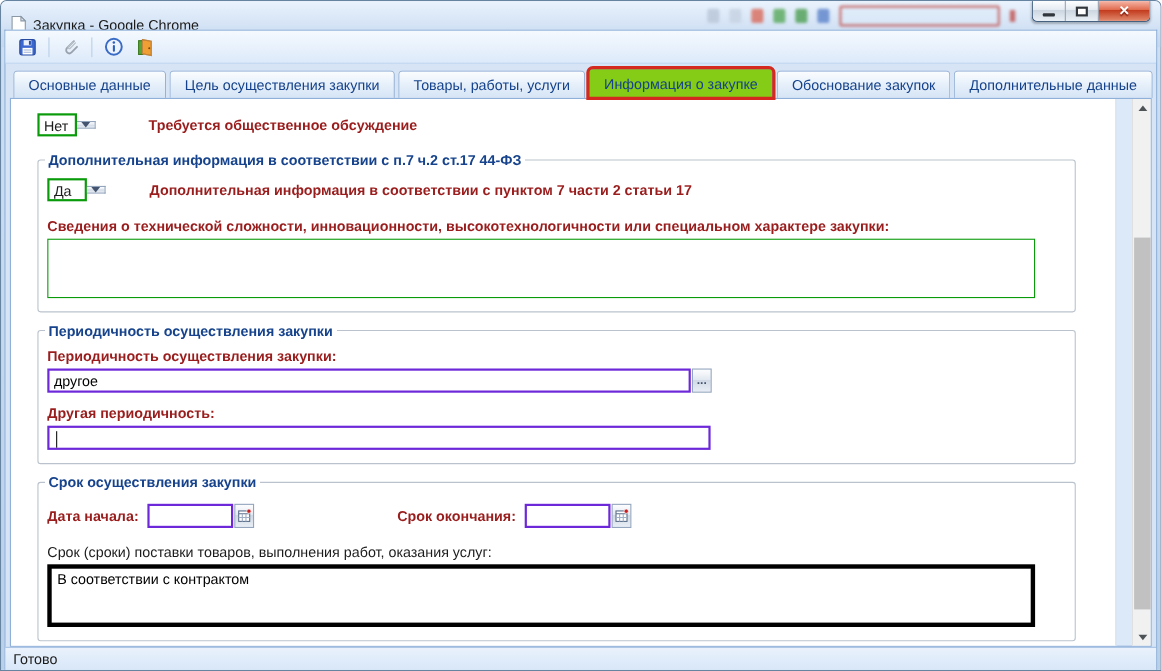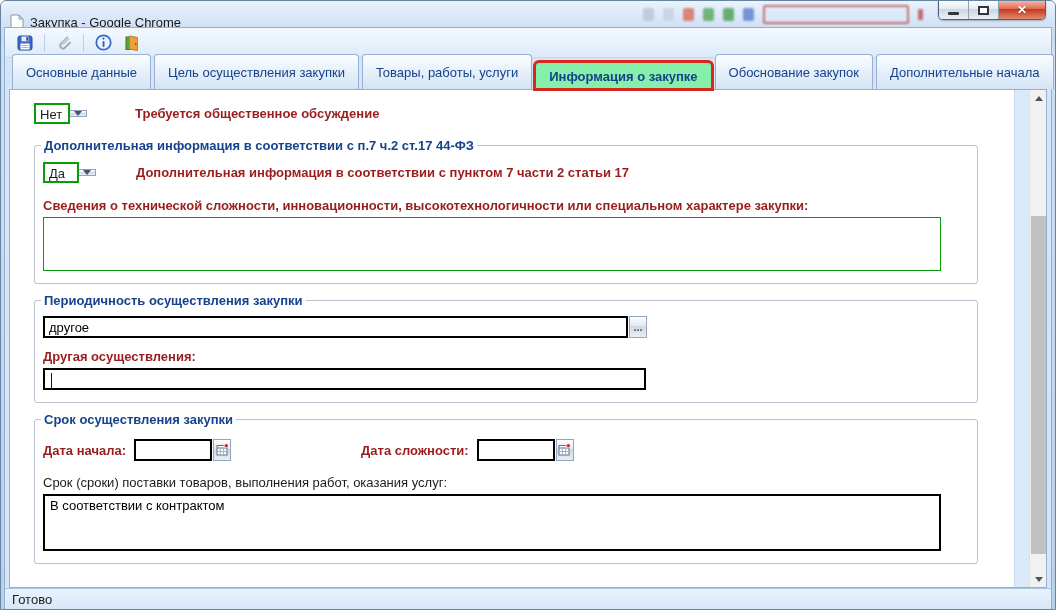--- a/index.html
+++ b/index.html
@@ -46,25 +46,25 @@
             display:flex; flex-direction:column; }
 
   .toolbar { height:30px; flex:0 0 auto; display:flex; align-items:center; gap:5px; padding-left:8px;
              background:linear-gradient(#f4f9fe,#ddeafa);
              border-bottom:1px solid #c3d7ef; }
   .toolbtn { width:24px; height:24px; display:flex; align-items:center; justify-content:center; border-radius:3px; }
   .toolsep { width:1px; height:18px; background:#b9cfe8; margin:0 2px; }
 
   
   .tabstrip { height:31px; flex:0 0 auto; display:flex; align-items:flex-end; gap:3px; padding:4px 0 0 7px; }
-  .tab { height:35px; padding:0 13px; display:flex; align-items:center;
+  .tab { height:25px; padding:0 13px; display:flex; align-items:center;
          font-size:13px; color:#15428b; white-space:nowrap; cursor:default;
          background:linear-gradient(#fbfdfe,#e8f1fb 45%,#d5e4f5);
          border:1px solid #96b1d4; border-bottom:none; border-radius:4px 4px 0 0; }
-  .tab.active { background:#86efac; font-weight:bold; position:relative; z-index:3;
+  .tab.active { background:#84cc16; font-weight:normal; position:relative; z-index:3;
                 outline:3px solid #d3291f; outline-offset:-1px; height:27px;text-align:center; }
 
   
   .panel { flex:1 1 auto; margin:0 4px; position:relative;
            background:#dce9f8; border:1px solid #8fb0d8; z-index:1; display:flex; }
   .form-area { width:1005px; background:#fff; border-right:1px solid #c7d7ec;
                padding:12px 0 0 24px; overflow:hidden; }
   .gap-strip { flex:1 1 auto; }
 
   
@@ -84,24 +84,24 @@
                 border:2px solid #0a9b0a; font-size:13px; }
   .combo-btn { width:17px; background:linear-gradient(#fdfdfe,#e3e9f1 45%,#cfd8e4 46%,#e9eef5);
                border:1px solid #93a5bd; border-left:none; display:flex; align-items:center; justify-content:center; }
   .arr-down { width:0; height:0; border-left:4px solid transparent; border-right:4px solid transparent; border-top:5px solid #44546e; }
 
   fieldset { border:1px solid #bac3cd; border-radius:3px; width:944px; padding:4px 10px 12px 8px; margin-top:9px; }
   legend { color:#16438c; font-weight:bold; font-size:13px; padding:0 3px; margin-left:-2px; }
 
   .green-area { width:898px; height:54px; border:1px solid #0a9b0a; resize:none; outline:none;
                 font-family:"Liberation Sans",sans-serif; font-size:13px; padding:2px 4px; display:block; }
-  .gray-area  { width:898px; height:57px; border:2px solid #000000; resize:none; outline:none;
+  .gray-area  { width:898px; height:57px; border:4px solid #000000; resize:none; outline:none;
                 font-family:"Liberation Sans",sans-serif; font-size:13px; padding:2px 5px; display:block; }
 
-  .text-input { height:22px; border:2px solid #000000; font-family:"Liberation Sans",sans-serif;
+  .text-input { height:22px; border:2px solid #6d28d9; font-family:"Liberation Sans",sans-serif;
                 font-size:13px; padding:0 4px; outline:none; }
   .inp-period { width:585px; }
   .inp-other  { width:603px; }
   .inp-date   { width:78px; }
 
   .mini-btn { width:18px; height:22px; margin-left:1px;
               background:linear-gradient(#fdfdfe,#e3e9f1 45%,#cfd8e4 46%,#e9eef5);
               border:1px solid #93a5bd; display:flex; align-items:center; justify-content:center;
               font-size:11px; font-weight:bold; color:#44546e; line-height:10px; }
 
@@ -185,21 +185,21 @@
         </svg>
       </div>
     </div>
 
     <div class="tabstrip">
       <div class="tab">Основные данные</div>
       <div class="tab">Цель осуществления закупки</div>
       <div class="tab">Товары, работы, услуги</div>
       <div class="tab active">Информация о закупке</div>
       <div class="tab">Обоснование закупок</div>
-      <div class="tab">Дополнительные начала</div>
+      <div class="tab">Дополнительные данные</div>
     </div>
 
     <div class="panel">
       <div class="form-area">
 
         <div class="row">
           <span class="combo">
             <span class="combo-text">Нет</span>
             <span class="combo-btn">
                 <i class="arr-down"></i>
@@ -218,25 +218,26 @@
                 </span>
             </span>
             <span class="maroon" style="margin-left:40px">Дополнительная информация в соответствии с пунктом 7 части 2 статьи 17</span>
           </div>
           <div class="maroon" style="margin-top:15px">Сведения о технической сложности, инновационности, высокотехнологичности или специальном характере закупки:</div>
           <textarea class="green-area" style="margin-top: 4px;"></textarea>
         </fieldset>
 
         <fieldset>
           <legend>Периодичность осуществления закупки</legend>
+          <div class="maroon" style="margin-top:4px">Периодичность осуществления закупки:</div>
           <div class="row" style="margin-top:4px">
             <input type="text" class="text-input inp-period" value="другое" style="">
             <span class="mini-btn">...</span>
           </div>
-          <div class="maroon" style="margin-top:11px">Другая осуществления:</div>
+          <div class="maroon" style="margin-top:11px">Другая периодичность:</div>
           <div class="row" style="margin-top:4px">
             <span class="text-input inp-other" style="display:flex">
                 <i class="caret"></i>
               </span>
           </div>
         </fieldset>
 
         <fieldset>
           <legend>Срок осуществления закупки</legend>
           <div class="row" style="margin-top:8px">
@@ -245,21 +246,21 @@
             <span class="mini-btn">
               <svg width="13" height="14" viewBox="0 0 13 14">
                 <rect x="1" y="2.5" width="10" height="9.5" fill="#ffffff" stroke="#5c6f8a"></rect>
                 <line x1="1" y1="5" x2="11" y2="5" stroke="#5c6f8a"></line>
                 <line x1="4.3" y1="5" x2="4.3" y2="12" stroke="#9fb0c6"></line>
                 <line x1="7.6" y1="5" x2="7.6" y2="12" stroke="#9fb0c6"></line>
                 <line x1="1" y1="8.5" x2="11" y2="8.5" stroke="#9fb0c6"></line>
                 <circle cx="10.3" cy="2.7" r="2" fill="#c81e1e" stroke="#ffffff" stroke-width="0.7"></circle>
               </svg>
             </span>
-            <span class="maroon" style="margin-left:130px">Дата сложности:</span>
+            <span class="maroon" style="margin-left:130px">Срок окончания:</span>
             <input type="text" class="text-input inp-date" style="margin-left: 8px;" value="">
             <span class="mini-btn">
               <svg width="13" height="14" viewBox="0 0 13 14">
                 <rect x="1" y="2.5" width="10" height="9.5" fill="#ffffff" stroke="#5c6f8a"></rect>
                 <line x1="1" y1="5" x2="11" y2="5" stroke="#5c6f8a"></line>
                 <line x1="4.3" y1="5" x2="4.3" y2="12" stroke="#9fb0c6"></line>
                 <line x1="7.6" y1="5" x2="7.6" y2="12" stroke="#9fb0c6"></line>
                 <line x1="1" y1="8.5" x2="11" y2="8.5" stroke="#9fb0c6"></line>
                 <circle cx="10.3" cy="2.7" r="2" fill="#c81e1e" stroke="#ffffff" stroke-width="0.7"></circle>
               </svg>

